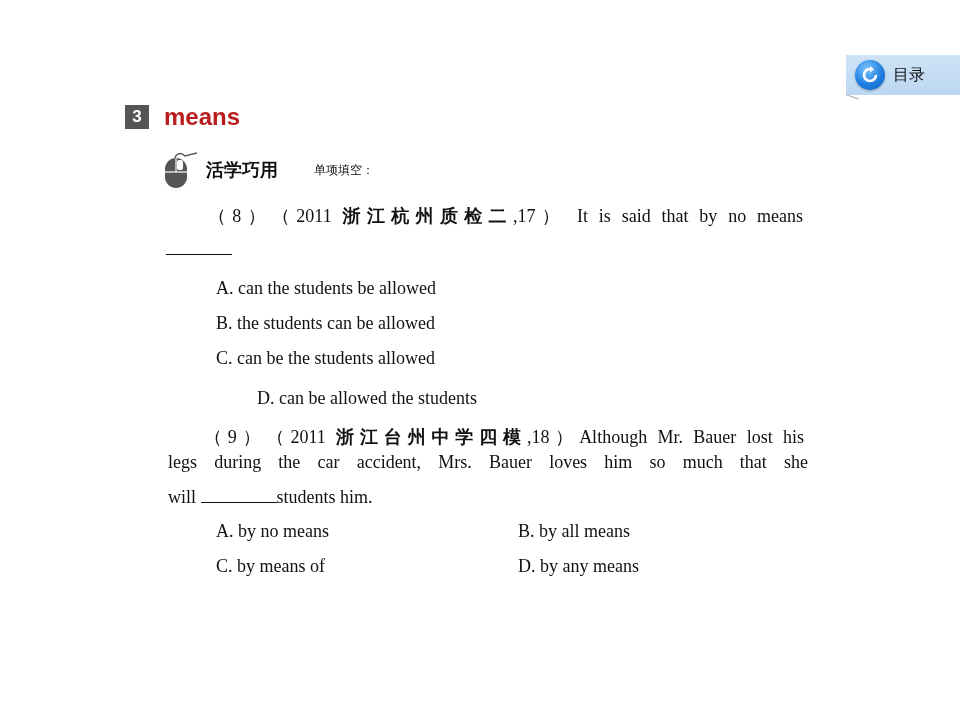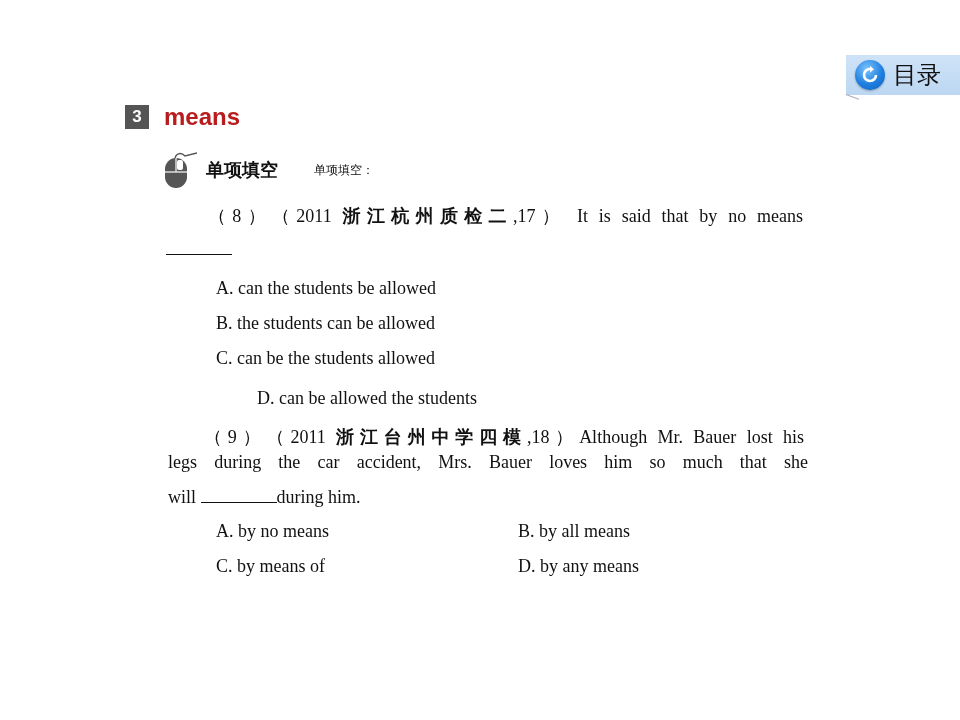--- a/index.html
+++ b/index.html
@@ -17,21 +17,21 @@
       border-top:1px solid #aab;
       transform:rotate(20deg); transform-origin:left top;
     }
     .toc-icon {
       width:30px; height:30px; border-radius:50%; margin-left:9px;
       background:radial-gradient(circle at 40% 30%, #7cc4ff 0%, #1f7fe0 55%, #0d5fbf 100%);
       display:flex; align-items:center; justify-content:center;
       box-shadow:0 1px 2px rgba(0,0,0,0.3);
     }
     .toc-label {
-      margin-left:8px; font-family:Liberation Mono, monospace; font-size:24px; color:#111;
+      margin-left:8px; font-family:Liberation Mono, monospace; font-size:16px; color:#111;
     }
     .section-head { position:absolute; left:125px; top:103px; display:flex; align-items:center; }
     .num-badge {
       width:24px; height:24px; background:#555; color:#fff; font-family:"Liberation Sans", sans-serif;
       font-weight:bold; font-size:17px; display:flex; align-items:center; justify-content:center;
     }
     .section-title {
       margin-left:15px; font-family:"Liberation Sans", sans-serif; font-weight:bold; font-size:24px; color:#b91c1c;
     }
     .sub-head { position:absolute; left:163px; top:150px; display:flex; align-items:center; }
@@ -62,40 +62,40 @@
 </div>
 
 <div class="sub-head">
   <svg class="mouse-icon" viewBox="0 0 34 40">
     <path d="M12 10 C12 3, 18 2, 22 6 L34 3" fill="none" stroke="#555" stroke-width="1.5"></path>
     <rect x="2" y="8" width="22" height="30" rx="11" fill="#555"></rect>
     <line x1="2" y1="22" x2="24" y2="22" stroke="#ddd" stroke-width="1.5"></line>
     <line x1="13" y1="8" x2="13" y2="22" stroke="#ddd" stroke-width="1.5"></line>
     <rect x="14" y="10" width="6" height="10" rx="2" fill="#fff"></rect>
   </svg>
-  <span class="sub-label">单项填空</span>
+  <span class="sub-label">活学巧用</span>
   <span class="sub-note">单项填空：</span>
 </div>
 
 <div class="line justify" style="left:163px; top:204px;">
   <span style="padding-left:45px;">（8）</span><span>（2011 </span><span class="cjk">浙江杭州质检二</span><span>,17）</span> <span>It is said that by no means</span>
 </div>
 <div class="line" style="left:166px; top:238px;">
   <span class="blank" style="width:66px;"></span>
 </div>
 
 <div class="line" style="left:216px; top:278px;">A. can the students be allowed</div>
 <div class="line" style="left:216px; top:313px;">B. the students can be allowed</div>
 <div class="line" style="left:216px; top:348px;">C. can be the students allowed</div>
 <div class="line" style="left:216px; top:388px;margin-left:41px;">D. can be allowed the students</div>
 
 <div class="line justify" style="left:164px; top:417px;margin-top:8px;">
   <span style="padding-left:40px;">（9）</span><span>（2011 </span><span class="cjk">浙江台州中学四模</span><span>,18）</span><span>Although Mr. Bauer lost his</span>
 </div>
 <div class="line justify" style="left:168px; top:452px;">legs during the car accident, Mrs. Bauer loves him so much that she</div>
 <div class="line" style="left:168px; top:486px;">
-  <span>will </span><span class="blank" style="width:76px;"></span><span>during him.</span>
+  <span>will </span><span class="blank" style="width:76px;"></span><span>students him.</span>
 </div>
 
 <div class="line" style="left:216px; top:521px;">A. by no means</div>
 <div class="line" style="left:518px; top:521px;">B. by all means</div>
 <div class="line" style="left:216px; top:556px;">C. by means of</div>
 <div class="line" style="left:518px; top:556px;">D. by any means</div>
 
 </body></html>

